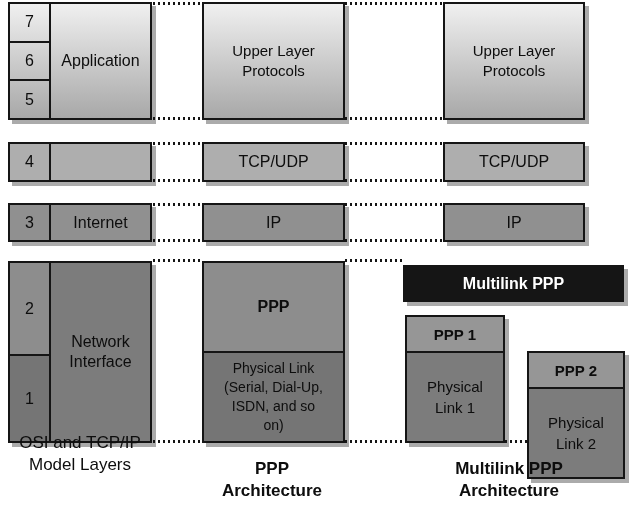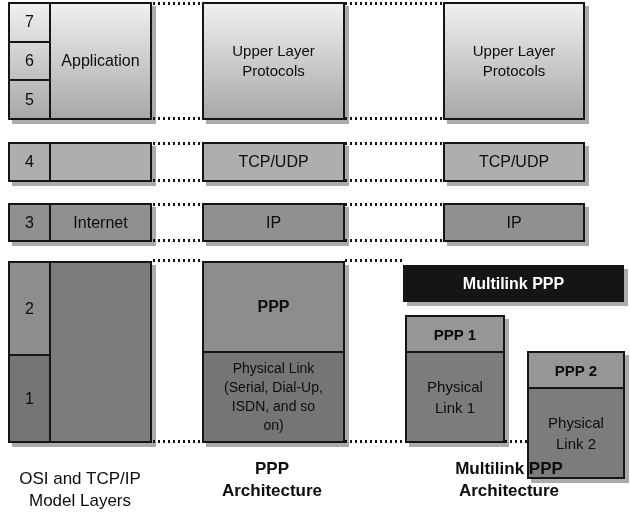--- a/index.html
+++ b/index.html
@@ -58,20 +58,21 @@
       <div class="numcell">3</div>
     </div>
     <div class="labelarea">Internet</div>
   </div>
 
   <div class="box" style="left:8px; top:261px; width:144px; height:182px; background:var(--darker_gray);">
     <div class="numcol">
       <div class="numcell divided" style="background:var(--ppp_section); flex:0 0 91px;">2</div>
       <div class="numcell" style="background:var(--physical_section);">1</div>
     </div>
+    <div class="labelarea" style="padding:0 14px;">Network Interface</div>
   </div>
 
   <div class="box grad centerbox" style="left:202px; top:2px; width:143px; height:118px; padding:0 18px;">
     <div>Upper Layer Protocols</div>
   </div>
 
   <div class="box centerbox" style="left:202px; top:142px; width:143px; height:40px; background:var(--medium_gray); font-size:16px;">
     <div>TCP/UDP</div>
   </div>
 
@@ -121,17 +122,17 @@
   <div class="dots" style="left:153px; top:203px; width:49px;"></div>
   <div class="dots" style="left:345px; top:203px; width:98px;"></div>
   <div class="dots" style="left:153px; top:239px; width:49px;"></div>
   <div class="dots" style="left:345px; top:239px; width:98px;"></div>
   <div class="dots" style="left:153px; top:259px; width:49px;"></div>
   <div class="dots" style="left:345px; top:259px; width:58px;"></div>
   <div class="dots" style="left:153px; top:440px; width:49px;"></div>
   <div class="dots" style="left:345px; top:440px; width:60px;"></div>
   <div class="dots" style="left:505px; top:440px; width:22px;"></div>
 
-  <div class="caption" style="left:2px; top:468px; width:156px;">OSI and TCP/IP Model Layers</div>
+  <div class="caption" style="left:2px; top:432px; width:156px;">OSI and TCP/IP Model Layers</div>
   <div class="caption bold" style="left:444px; top:458px; width:130px;">Multilink PPP Architecture</div>
   <div class="caption bold" style="left:216px; top:458px; width:112px;">PPP Architecture</div>
 
 </div>
 
 </body></html>

